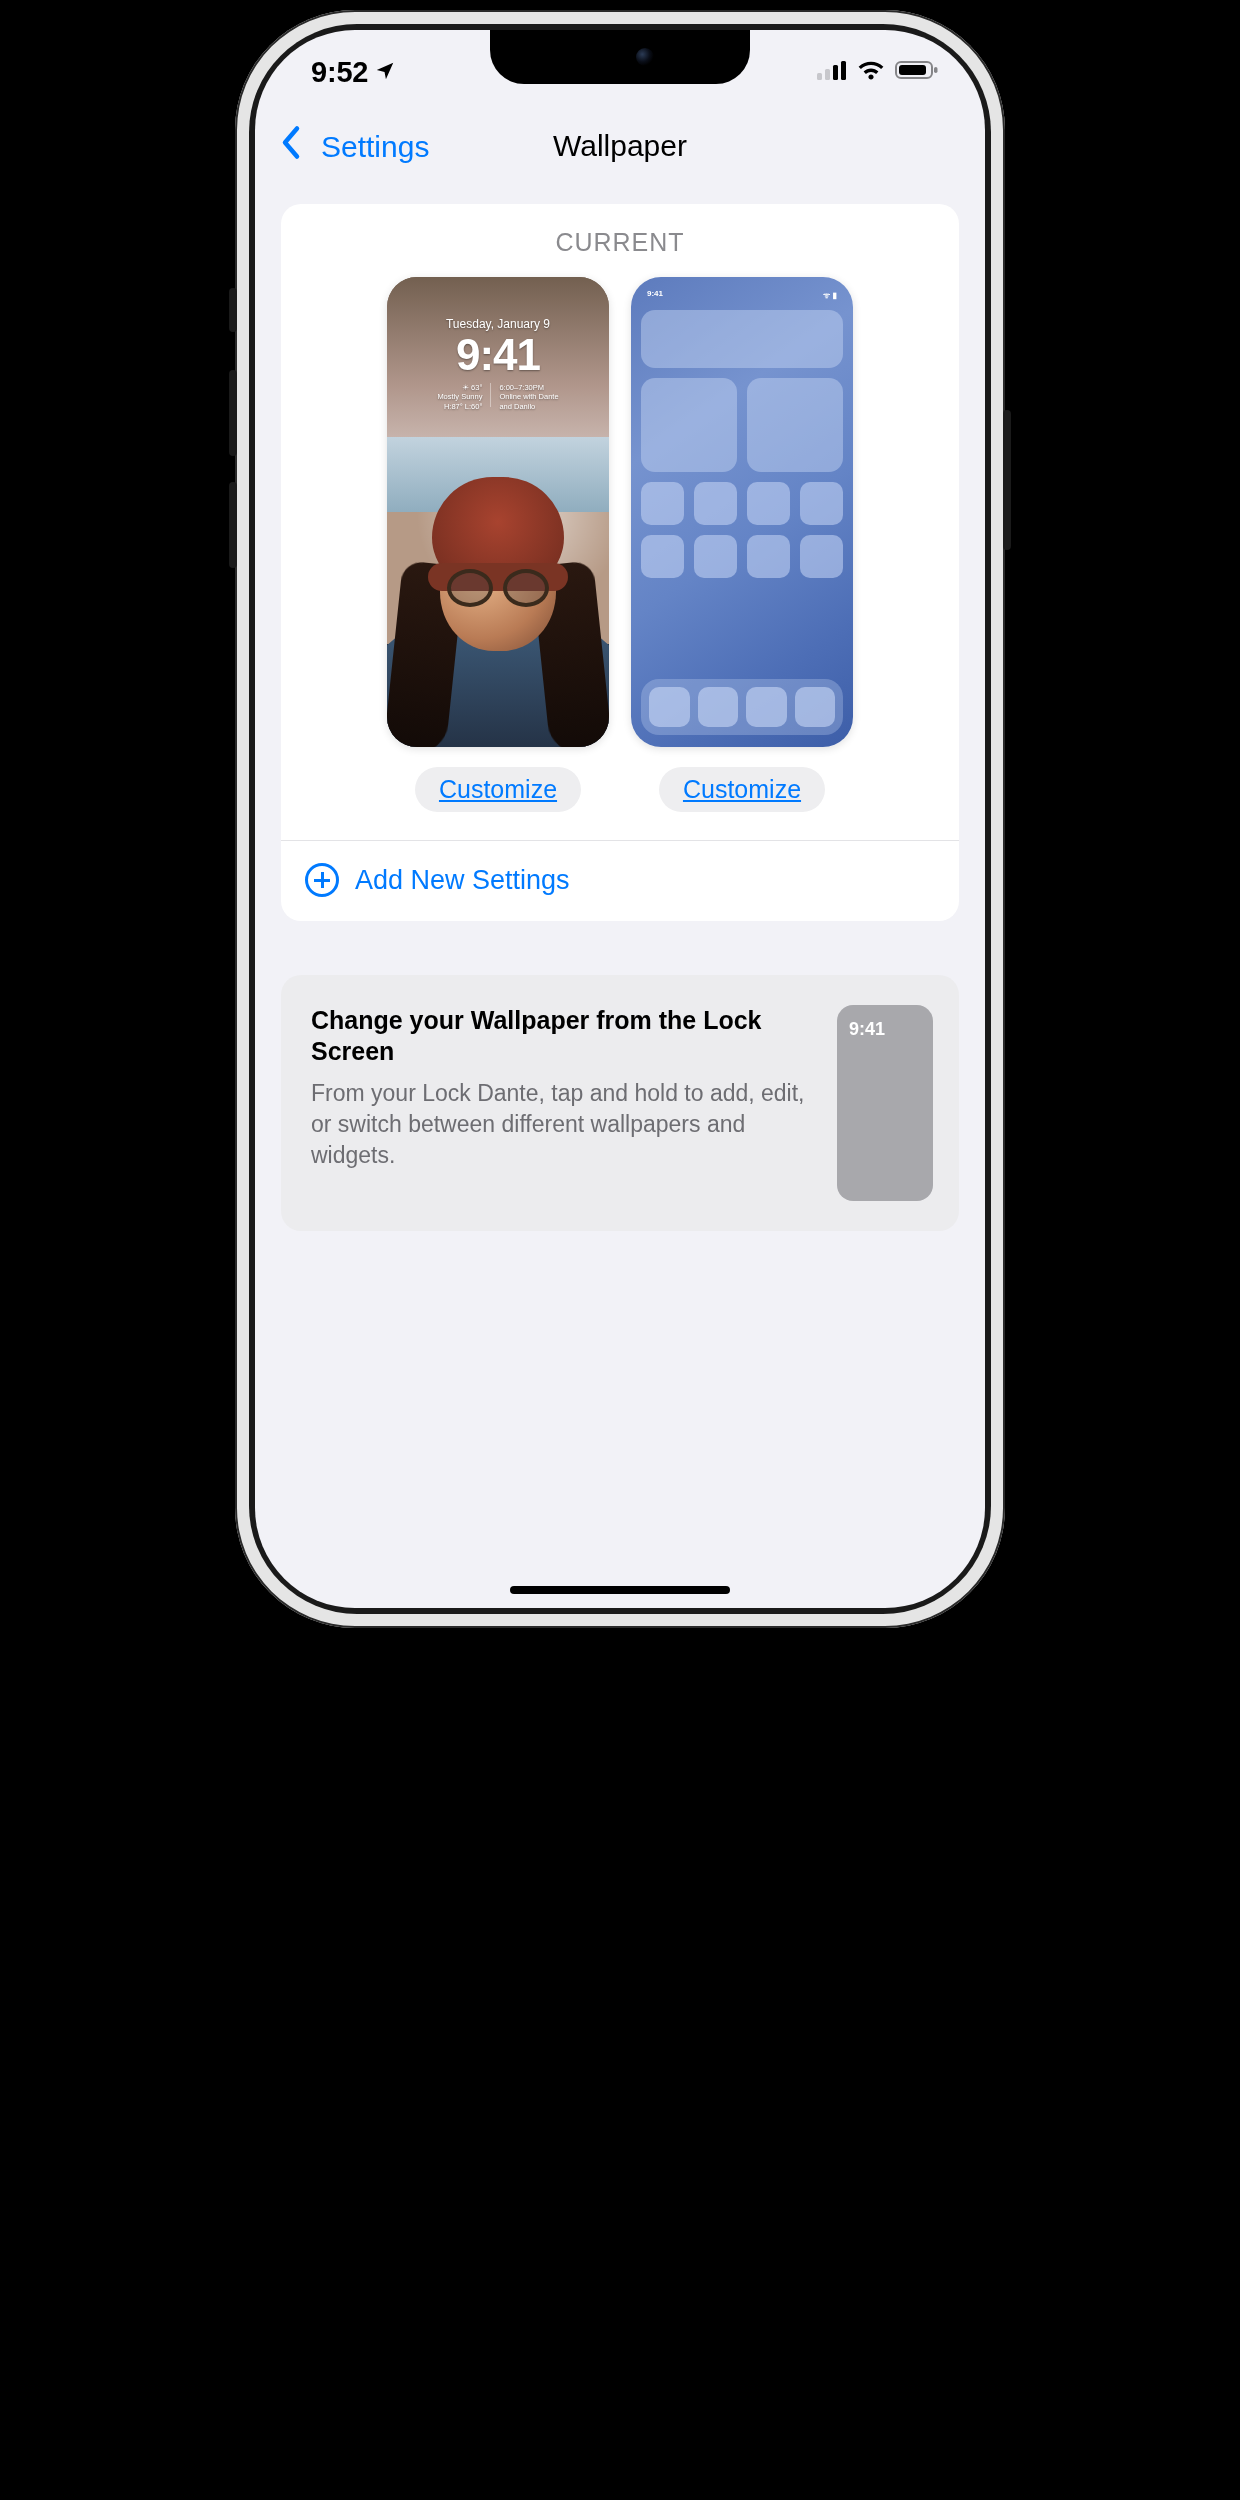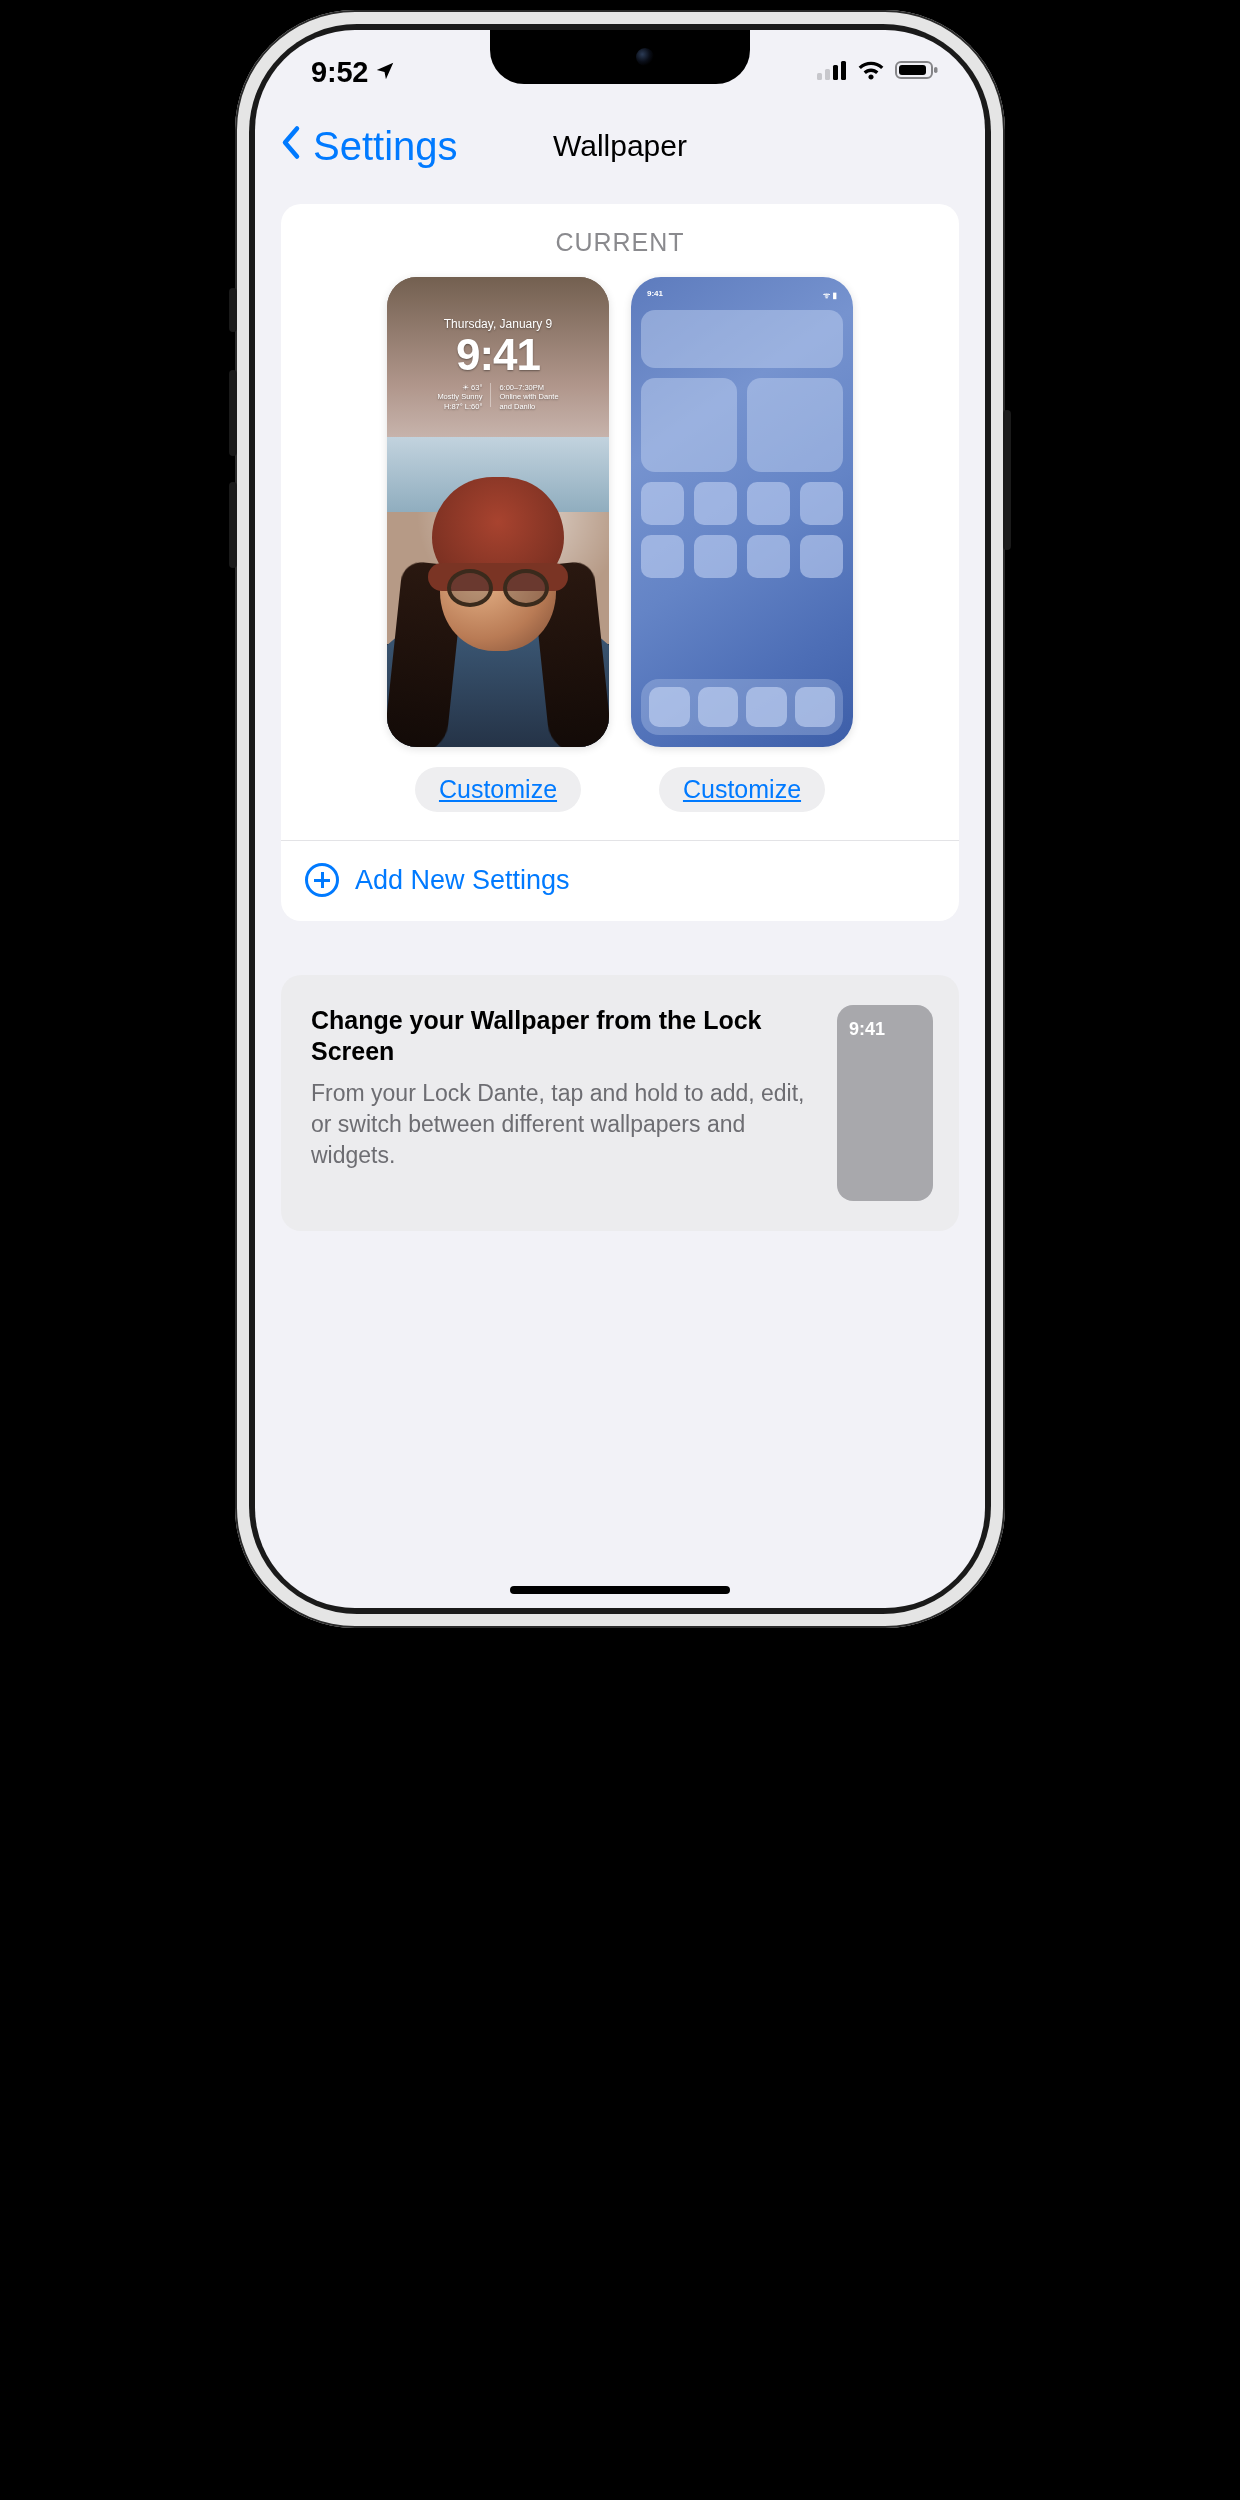--- a/index.html
+++ b/index.html
@@ -106,23 +106,23 @@
     align-items: center;
     justify-content: center;
   }
   .nav-back {
     position: absolute;
     left: 24px;
     top: 50%;
     transform: translateY(-50%);
     display: flex;
     align-items: center;
-    gap: 10px;
+    gap: 18px;
     color: var(--ios-blue);
-    font-size: 40px;
+    font-size: 30px;
     font-weight: 400;
     cursor: pointer;
   }
   .nav-title { font-size: 30px; font-weight: 400; color: #000; }
 
   .content {
     padding: 20px 26px 0 26px;
     overflow-y: hidden;
   }
 
@@ -431,21 +431,21 @@
                       <div class="lock-hair-l"></div>
                       <div class="lock-hair-r"></div>
                       <div class="lock-head"></div>
                       <div class="lock-beanie"></div>
                       <div class="lock-glasses">
                           <span></span>
                           <span></span>
                         </div>
                     </div>
                     <div class="lock-text">
-                      <div class="date">Thursday, January 9</div>
+                      <div class="date">Tuesday, January 9</div>
                       <div class="time">9:41</div>
                       <div class="lock-widgets">
                         <div class="lw-left">
                           <div class="l1">63°</div>
                           <div>Mostly Sunny</div>
                           <div>H:87° L:60°</div>
                         </div>
                         <div class="sep"></div>
                         <div>
                           <div>6:00–7:30PM</div>

